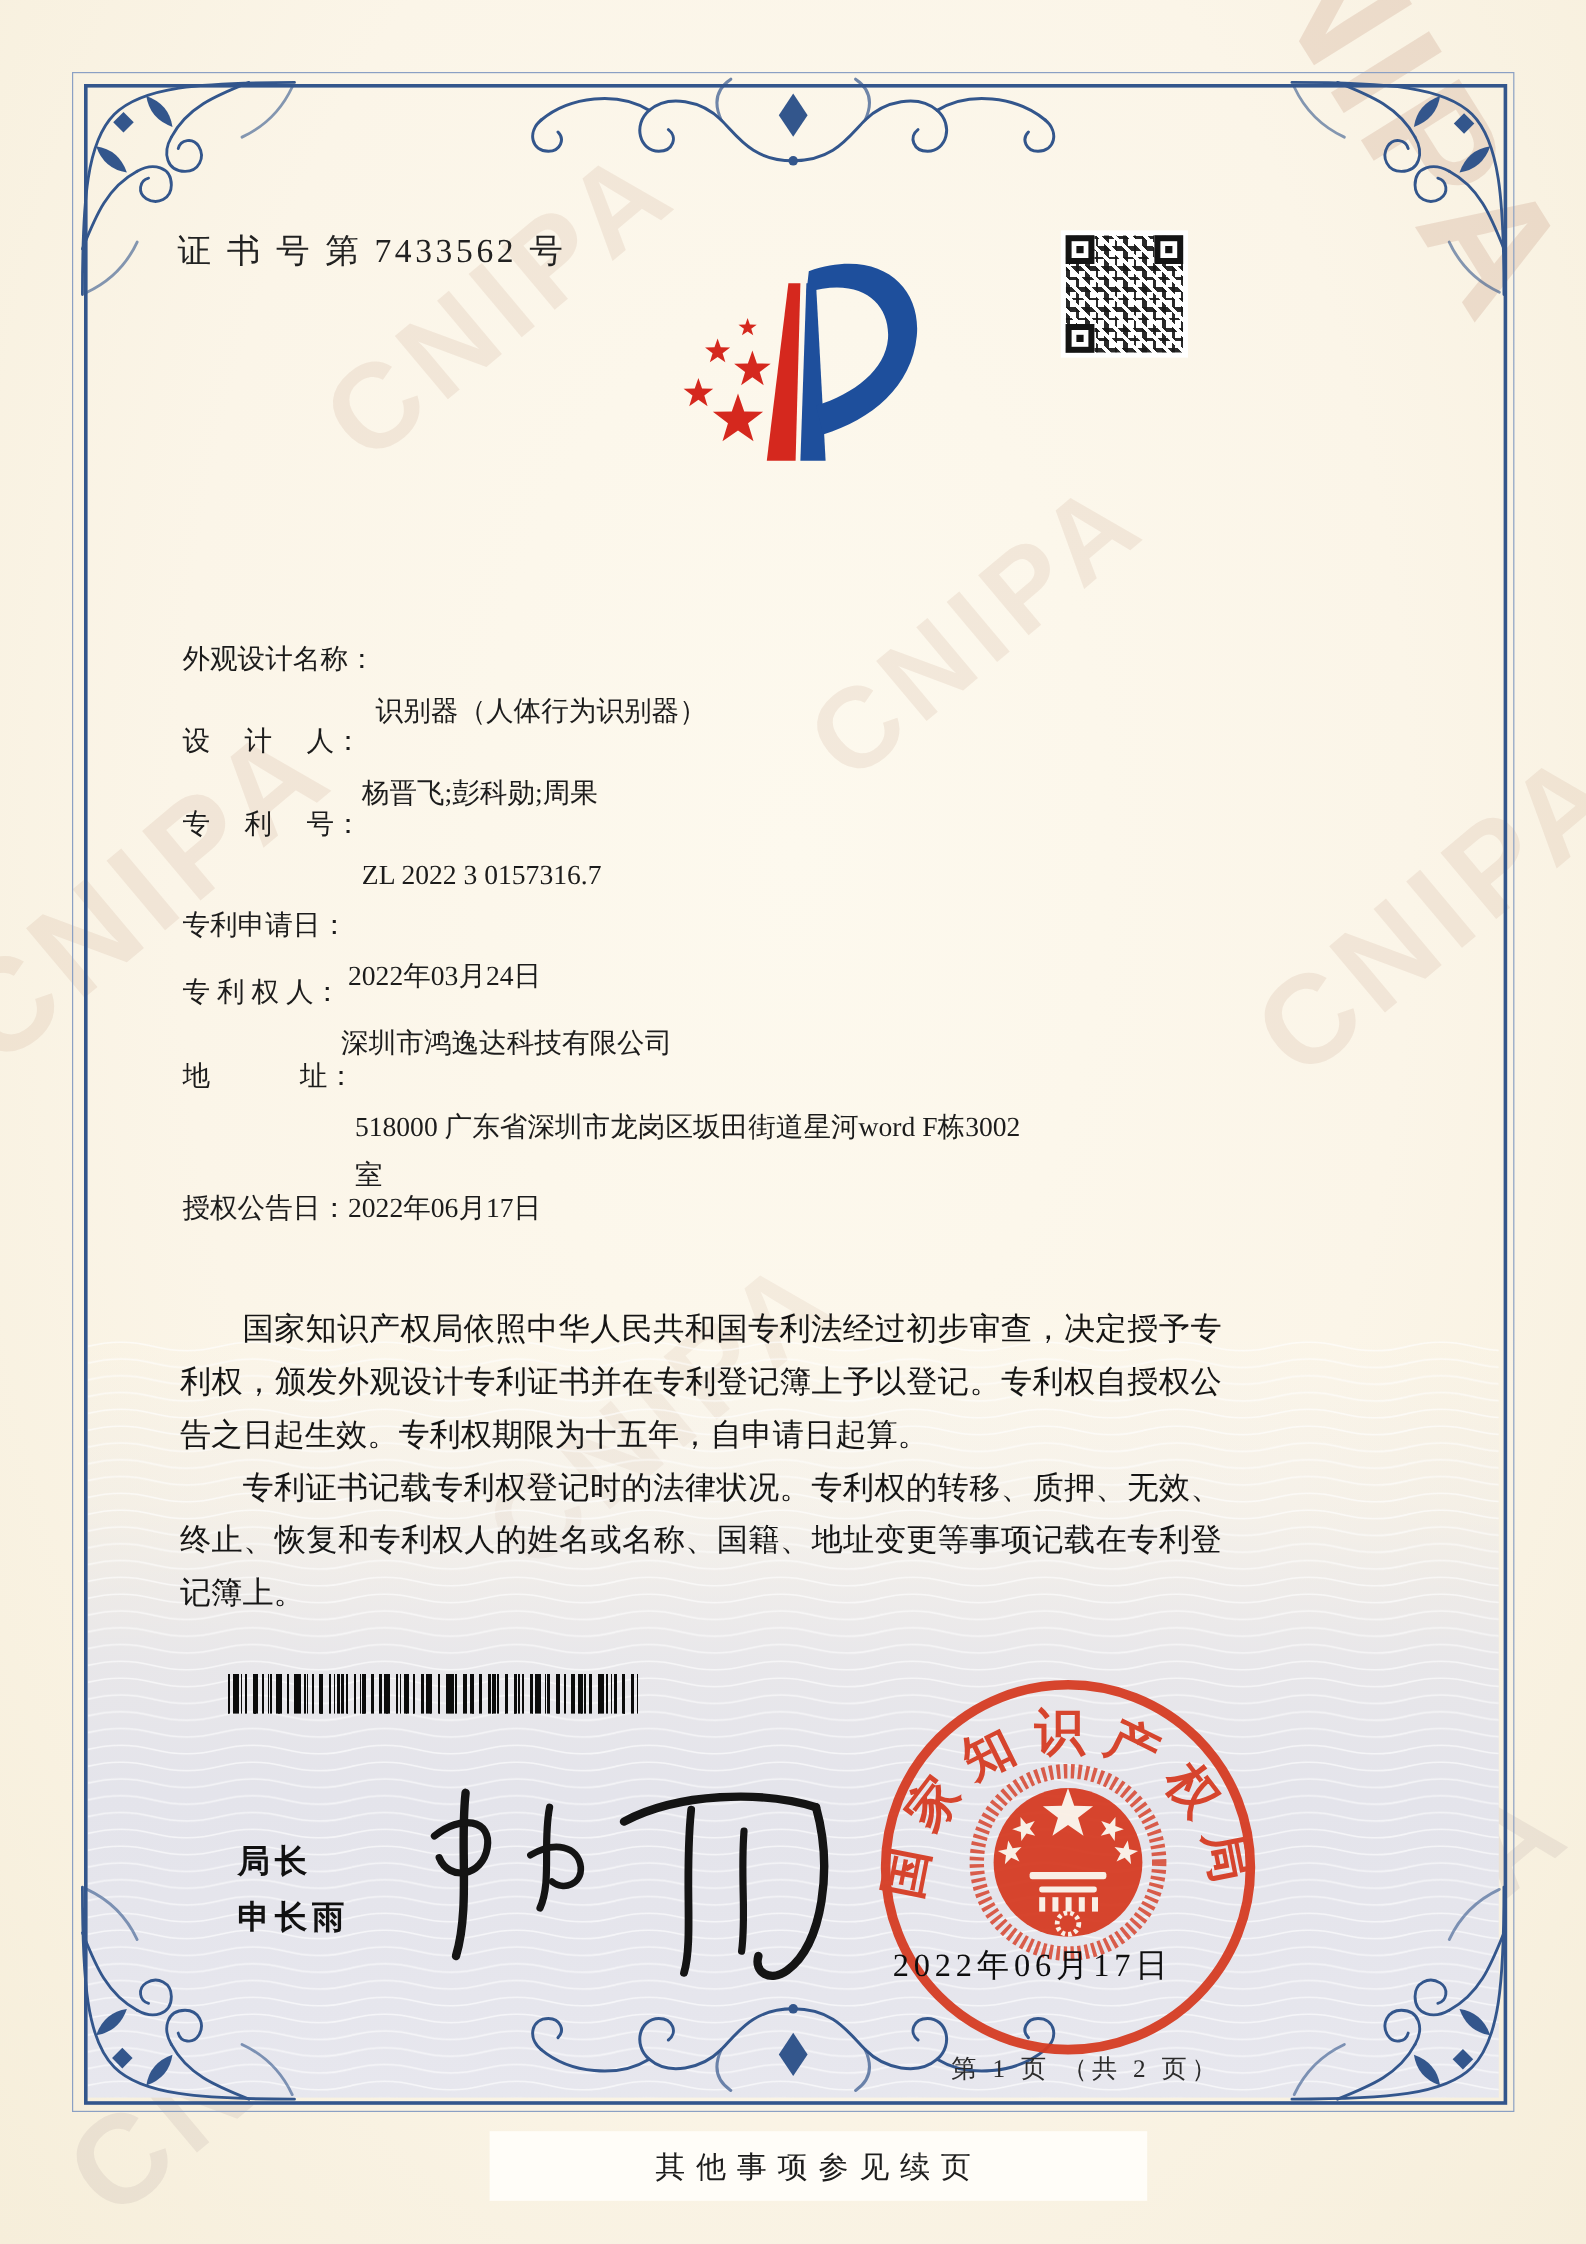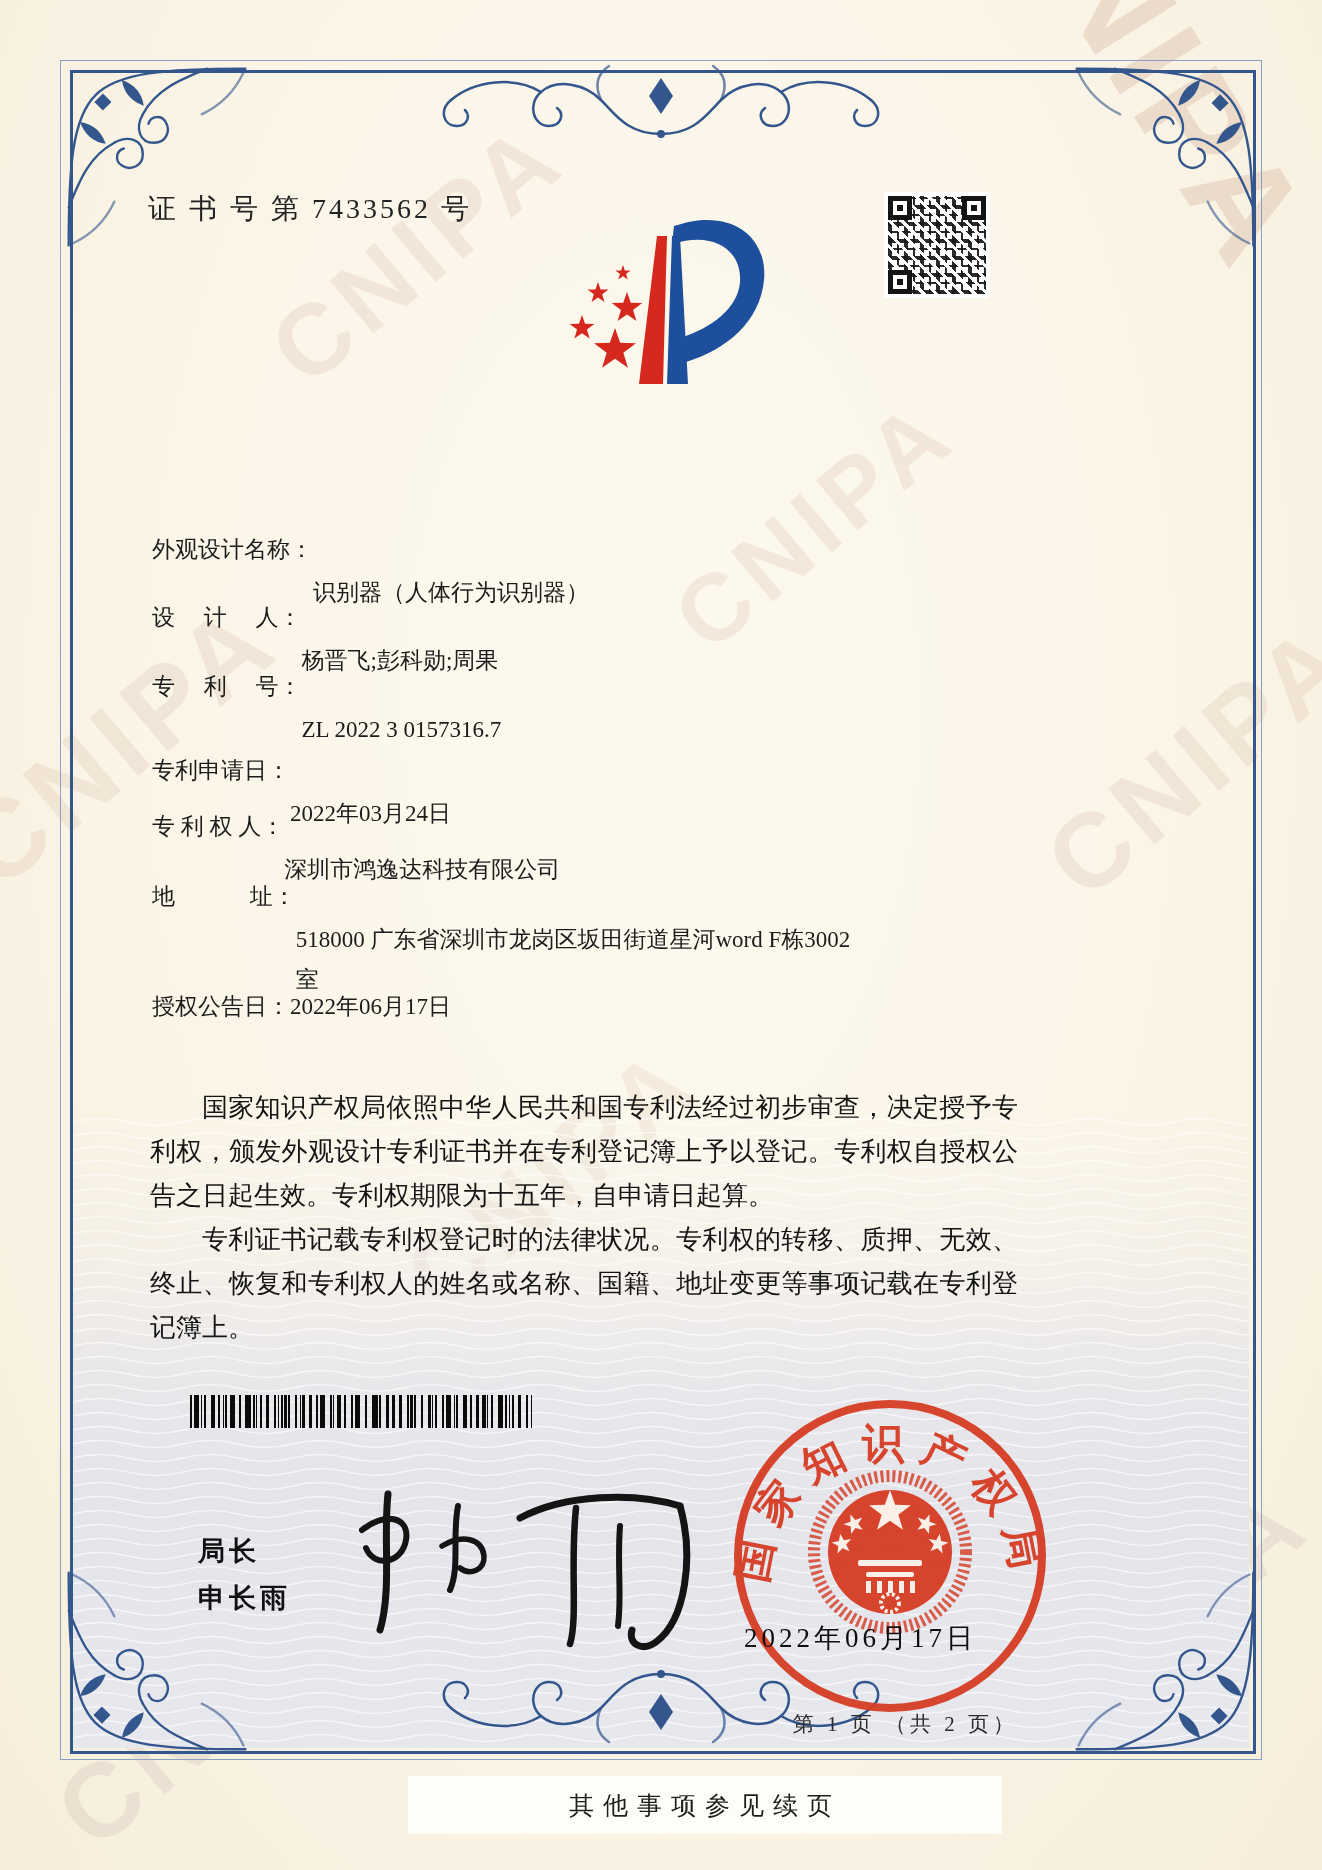--- a/index.html
+++ b/index.html
@@ -67,21 +67,21 @@
     font-family:"Liberation Sans","DejaVu Sans",sans-serif;font-weight:bold;
     font-size:27px;color:#111;line-height:47px;letter-spacing:4px;}
   .sig-script{position:absolute;left:350px;top:1472px;width:390px;height:210px;}
   
   .seal{position:absolute;left:718px;top:1384px;width:344px;height:344px;opacity:.94;}
   .seal-date{position:absolute;left:744px;top:1620px;width:300px;font-size:27px;
     letter-spacing:4px;color:#0e0e0e;white-space:nowrap;}
   
   .page-info{position:absolute;left:150px;top:1710px;width:868px;text-align:right;
     font-size:21px;letter-spacing:4px;color:#2b2b2b;}
-  .cont-strip{position:absolute;left:408px;top:1776px;width:594px;height:58px;background:#fffdf8;
+  .cont-strip{position:absolute;left:408px;top:1776px;width:548px;height:58px;background:#fffdf8;
     display:flex;align-items:center;justify-content:center;}
   .cont-strip span{font-size:25px;letter-spacing:9px;color:#1d1d1d;}
 </style>
 </head>
 <body>
 
 <div class="page">
 
   <div class="wm" style="left:920px;top:-25px;font-size:140px;transform:rotate(58deg);color:rgba(198,150,126,0.26);">CNIPA</div>
   <div class="wm" style="left:245px;top:195px;font-size:100px;transform:rotate(-40deg);">CNIPA</div>

